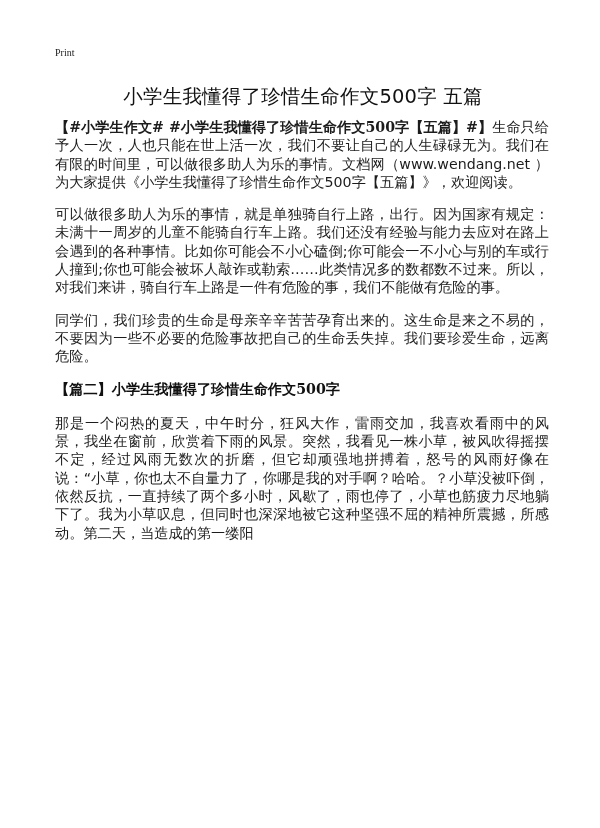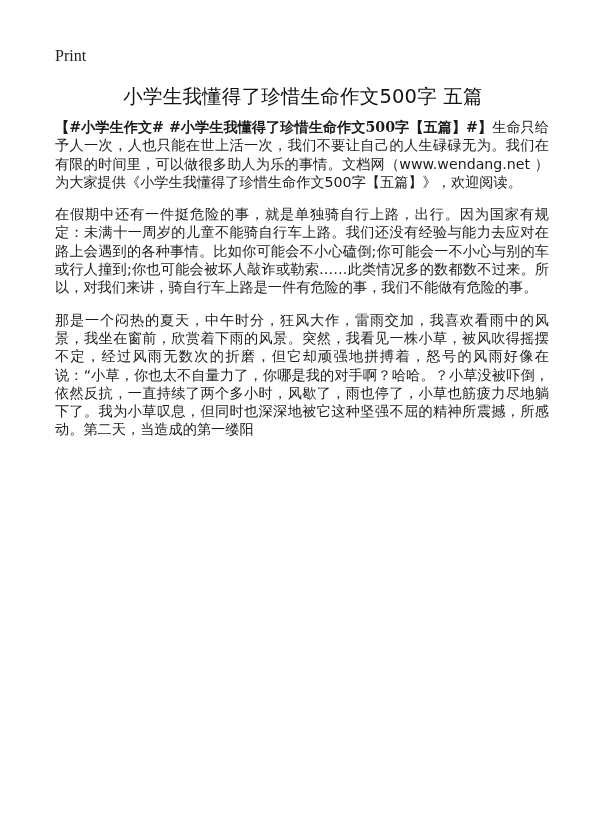--- a/index.html
+++ b/index.html
@@ -13,21 +13,21 @@
       overflow: hidden;
       position: relative;
       color: #1a1a1a;
       font-family: "DejaVu Sans", "Liberation Sans", sans-serif;
     }
     .print-label {
       position: absolute;
       left: 55px;
       top: 47px;
       font-family: "Liberation Serif", "DejaVu Serif", serif;
-      font-size: 16px;
+      font-size: 10px;
       color: #222;
     }
     .doc-title {
       position: absolute;
       left: 0;
       top: 80px;
       width: 600px;
       text-align: center;
       font-size: 19.5px;
       font-weight: normal;
@@ -65,17 +65,19 @@
 <body>
 
 <div class="print-label">Print</div>
 
 <h1 class="doc-title">小学生我懂得了珍惜生命作文500字  五篇</h1>
 
 <div class="content">
 
   <p class="para"><span class="intro-bold">【#小学生作文# #小学生我懂得了珍惜生命作文500字【五篇】#】</span><span>生命只给予人一次，人也只能在世上活一次，我们不要让自己的人生碌碌无为。我们在有限的时间里，可以做很多助人为乐的事情。文档网（www.wendang.net ）为大家提供《小学生我懂得了珍惜生命作文500字【五篇】》，欢迎阅读。</span></p>
 
-  <p class="para">在假期中还有一件挺危险的事，就是单独骑自行上路，出行。因为国家有规定：未满十一周岁的儿童不能骑自行车上路。我们还没有经验与能力去应对在路上会遇到的各种事情。比如你可能会不小心磕倒;你可能会一不小心与别的车或行人撞到;你也可能会被坏人敲诈或勒索……此类情况多的数都数不过来。所以，对我们来讲，骑自行车上路是一件有危险的事，我们不能做有危险的事。</p>
+  <p class="para">可以做很多助人为乐的事情，就是单独骑自行上路，出行。因为国家有规定：未满十一周岁的儿童不能骑自行车上路。我们还没有经验与能力去应对在路上会遇到的各种事情。比如你可能会不小心磕倒;你可能会一不小心与别的车或行人撞到;你也可能会被坏人敲诈或勒索……此类情况多的数都数不过来。所以，对我们来讲，骑自行车上路是一件有危险的事，我们不能做有危险的事。</p>
+  <p class="para">同学们，我们珍贵的生命是母亲辛辛苦苦孕育出来的。这生命是来之不易的，不要因为一些不必要的危险事故把自己的生命丢失掉。我们要珍爱生命，远离危险。</p>
 
+  <div class="section-heading">【篇二】小学生我懂得了珍惜生命作文500字</div>
   <p class="para">那是一个闷热的夏天，中午时分，狂风大作，雷雨交加，我喜欢看雨中的风景，我坐在窗前，欣赏着下雨的风景。突然，我看见一株小草，被风吹得摇摆不定，经过风雨无数次的折磨，但它却顽强地拼搏着，怒号的风雨好像在说：“小草，你也太不自量力了，你哪是我的对手啊？哈哈。？小草没被吓倒，依然反抗，一直持续了两个多小时，风歇了，雨也停了，小草也筋疲力尽地躺下了。我为小草叹息，但同时也深深地被它这种坚强不屈的精神所震撼，所感动。第二天，当造成的第一缕阳</p>
 
 </div>
 
 </body></html>

